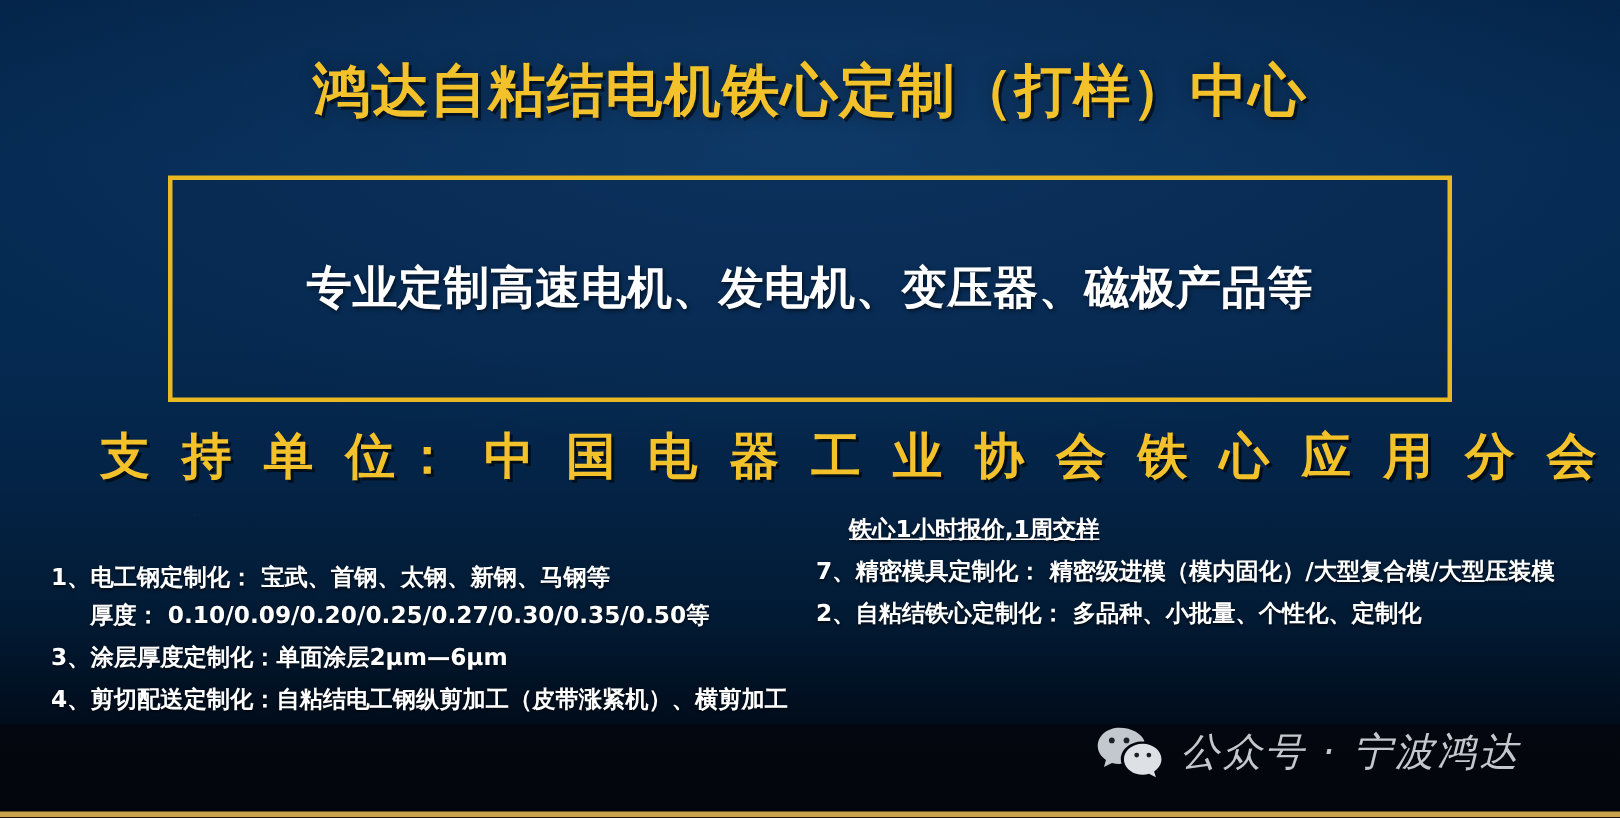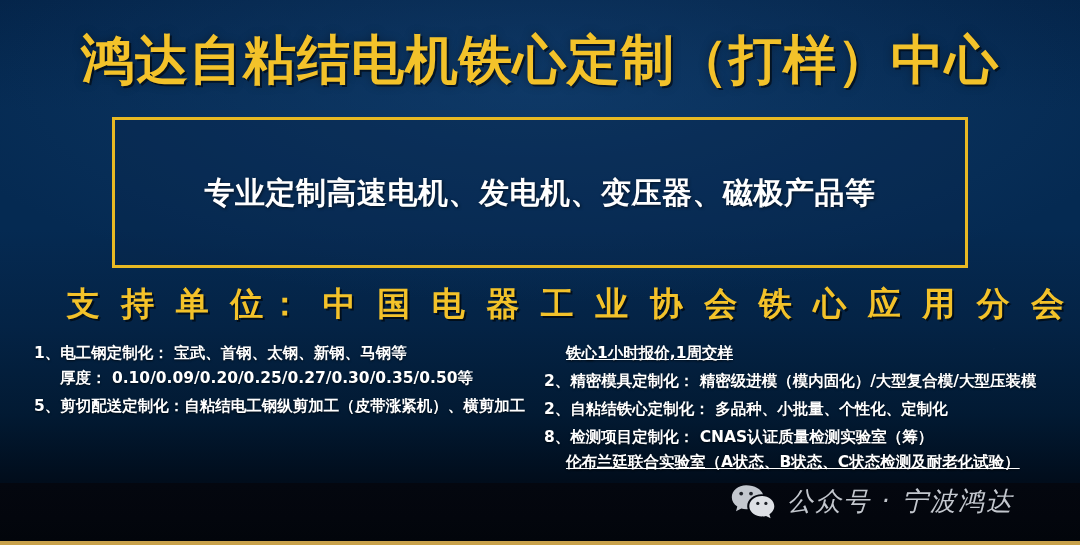--- a/index.html
+++ b/index.html
@@ -51,21 +51,21 @@
   }
 
   
   .title {
     position: absolute;
     top: 30px;
     left: 0;
     width: 1080px;
     text-align: center;
     color: #F3C22A;
-    font-size: 53px;
+    font-size: 38px;
     font-weight: bold;
     letter-spacing: 1px;
     line-height: 60px;
     white-space: nowrap;
     text-shadow: 2px 2px 0 rgba(0,0,0,.55), 0 0 10px rgba(0,0,0,.35);
     font-family: "DejaVu Sans", "Liberation Sans", sans-serif;
   }
 
   
   .goldbox {
@@ -115,21 +115,21 @@
   
   .cols {
     position: absolute;
     top: 341px;
     left: 0;
     width: 1080px;
     height: 140px;
     display: flex;
   }
   .col { box-sizing: border-box; }
-  .col-left  { width: 530px; padding-left: 34px; }
+  .col-left  { width: 530px; padding-left: 34px; margin-top: 32px; }
   .col-right { width: 550px; padding-left: 14px; }
 
   .item {
     color: #ffffff;
     font-size: 15.5px;
     font-weight: bold;
     line-height: 25px;
     white-space: nowrap;
     text-shadow: 0 1px 2px rgba(0,0,0,.65);
     font-family: "DejaVu Sans", "Liberation Sans", sans-serif;
@@ -183,37 +183,36 @@
 
   <div class="support">支 持 单 位：  中 国 电 器 工 业 协 会 铁 心 应 用 分 会</div>
 
   <div class="cols">
     <div class="col col-left">
       <div class="item">
         <span>1、电工钢定制化：  宝武、首钢、太钢、新钢、马钢等</span>
         <span class="sub">厚度： 0.10/0.09/0.20/0.25/0.27/0.30/0.35/0.50等</span>
       </div>
       <div class="item">
-        <span>5、剪切配送定制化：自粘结电工钢纵剪加工（皮带涨紧机）、横剪加工</span>
+        <span>3、涂层厚度定制化：单面涂层2μm—6μm</span>
+      </div>
+      <div class="item">
+        <span>4、剪切配送定制化：自粘结电工钢纵剪加工（皮带涨紧机）、横剪加工</span>
       </div>
     </div>
 
     <div class="col col-right">
       <div class="item">
         <span class="sub">铁心1小时报价,1周交样</span>
       </div>
       <div class="item">
-        <span>2、精密模具定制化：  精密级进模（模内固化）/大型复合模/大型压装模</span>
+        <span>7、精密模具定制化：  精密级进模（模内固化）/大型复合模/大型压装模</span>
       </div>
       <div class="item">
         <span>2、自粘结铁心定制化：  多品种、小批量、个性化、定制化</span>
-      </div>
-      <div class="item">
-        <span>8、检测项目定制化：  CNAS认证质量检测实验室（筹）</span>
-        <span class="sub">伦布兰廷联合实验室（A状态、B状态、C状态检测及耐老化试验）</span>
       </div>
     </div>
   </div>
 
   <div class="footer"></div>
 
   <div class="wechat">
     <span>
       <svg class="wechat-icon" viewBox="0 0 46 38" xmlns="http://www.w3.org/2000/svg">
         <path d="M16.2 1.2C8.2 1.2 1.8 6.6 1.8 13.2c0 3.8 2.1 7.2 5.5 9.4L6 27.3l5.3-2.7c1.5.4 3.2.7 4.9.7.5 0 1-.02 1.5-.06-.3-1-.5-2-.5-3.1 0-6.5 6.4-11.8 14.3-11.8.5 0 1 .02 1.5.06C31.6 5.4 24.6 1.2 16.2 1.2z" fill="#C3C7CE"></path>

